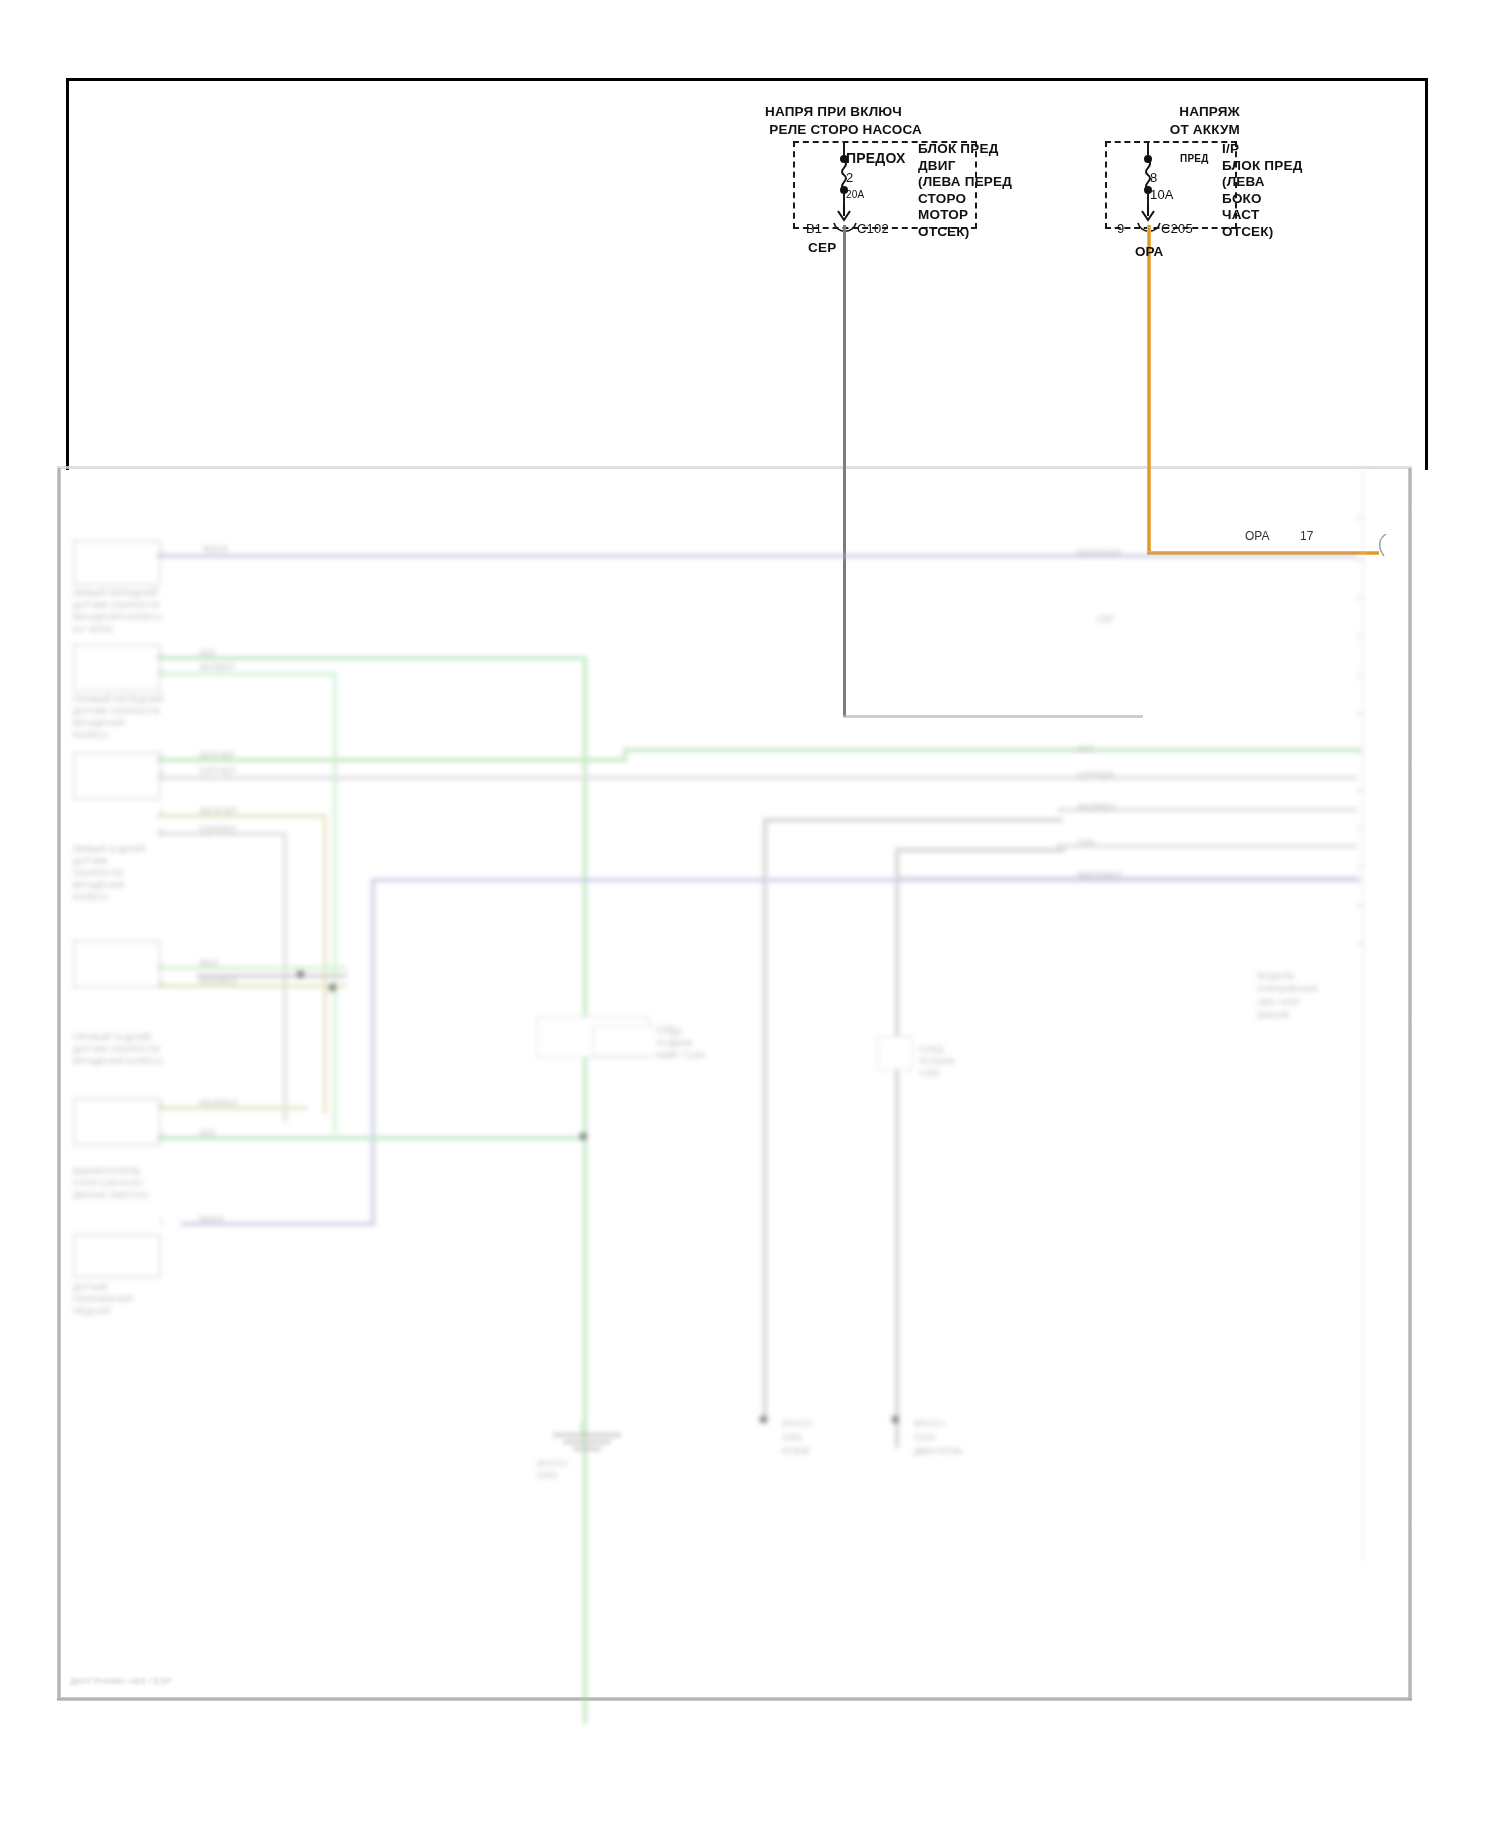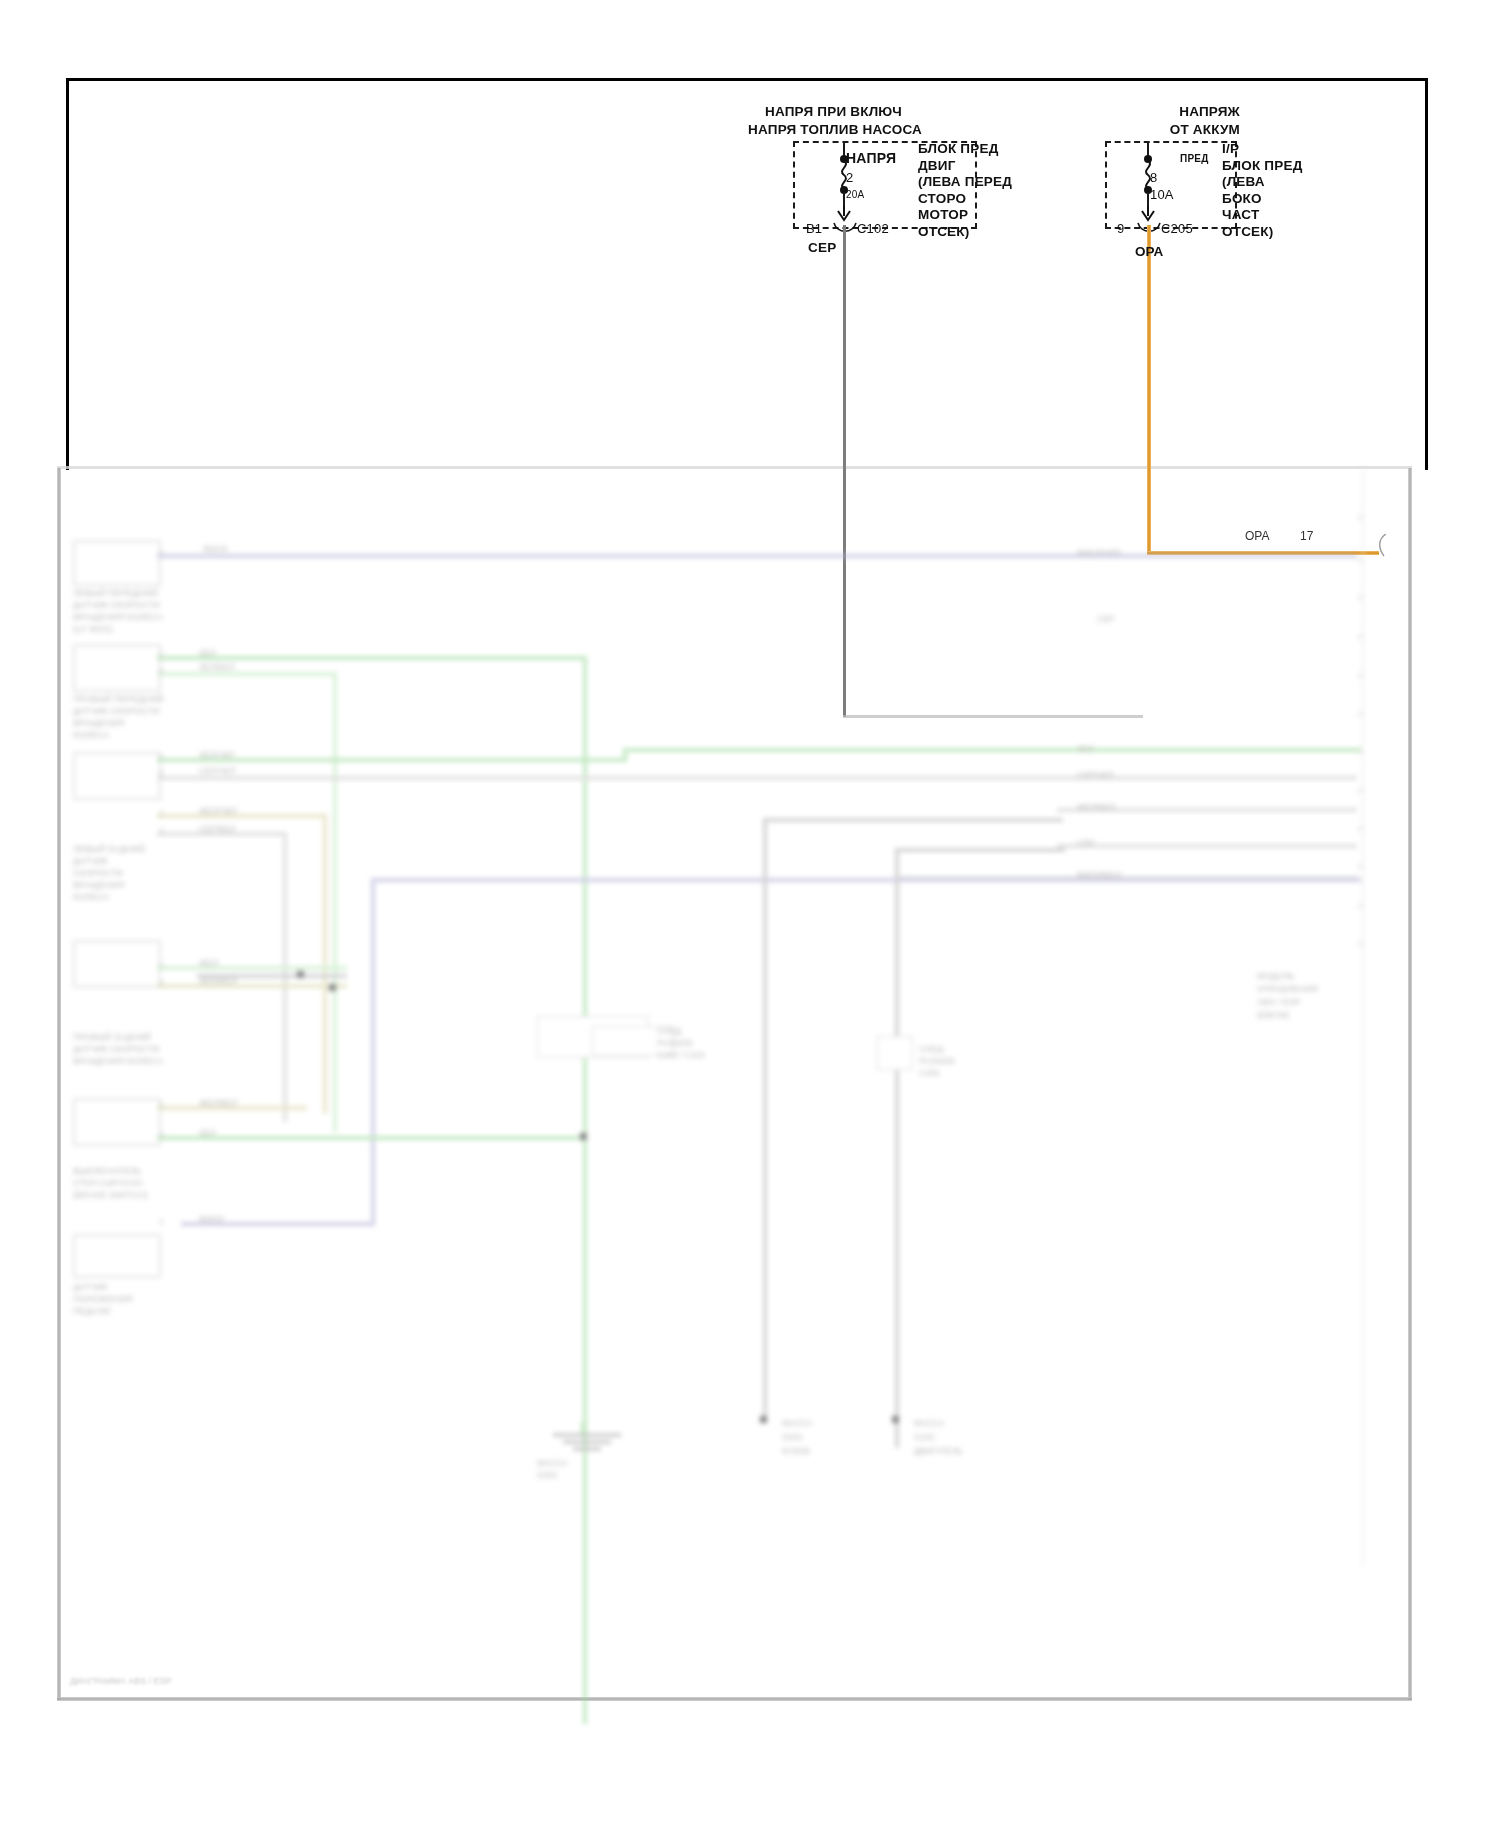--- a/index.html
+++ b/index.html
@@ -83,21 +83,21 @@
   <div id="frame-top"></div>
   <div id="frame-left-upper"></div>
   <div id="frame-right-upper"></div>
 
   <div id="frame-top-lower"></div>
   <div id="frame-left-lower"></div>
   <div id="frame-right-lower"></div>
   <div id="frame-bottom-lower"></div>
 
   <div class="lbl c" style="left:672px;top:104px;width:230px;">НАПРЯ ПРИ ВКЛЮЧ</div>
-  <div class="lbl c" style="left:652px;top:122px;width:270px;">НАПРЯ ТОПЛИВ НАСОСА</div>
+  <div class="lbl c" style="left:652px;top:122px;width:270px;">РЕЛЕ СТОРО НАСОСА</div>
 
   <div class="dashbox" style="left:793px;top:141px;width:180px;height:84px;"></div>
 
   <div class="vwire blk" style="left:843px;top:141px;height:18px;"></div>
 
   <div class="dot" style="left:840px;top:155px;"></div>
   <svg class="fuse" style="left:836px;top:160px;" width="16" height="30" viewBox="0 0 16 30">
     <path d="M8 0 C 15 6, 1 10, 8 15 C 15 20, 1 24, 8 30" fill="none" stroke="#111" stroke-width="2"></path>
   </svg>
   <div class="dot" style="left:840px;top:186px;"></div>
@@ -107,21 +107,21 @@
     <path d="M9 0 L9 10 M3 5 L9 14 L15 5" fill="none" stroke="#111" stroke-width="2"></path>
   </svg>
 
   <svg class="fuse" style="left:832px;top:223px;" width="26" height="14" viewBox="0 0 26 14">
     <path d="M2 0 C 5 11, 21 11, 24 0" fill="none" stroke="#111" stroke-width="1.6"></path>
   </svg>
 
   <div class="lbl reg" style="left:806px;top:221px;font-size:13px;">B1</div>
   <div class="lbl reg" style="left:857px;top:221px;font-size:13px;">C102</div>
 
-  <div class="lbl" style="left:846px;top:151px;font-size:14px;">НАПРЯ</div>
+  <div class="lbl" style="left:846px;top:151px;font-size:14px;">ПРЕДОХ</div>
   <div class="lbl reg" style="left:846px;top:170px;font-size:13px;">2</div>
   <div class="lbl reg" style="left:846px;top:187px;font-size:10px;">20A</div>
 
   <div class="lbl" style="left:918px;top:141px;font-size:13.5px;line-height:16.5px;">БЛОК ПРЕД
 ДВИГ
 (ЛЕВА ПЕРЕД
 СТОРО
 МОТОР
 ОТСЕК)</div>
 

